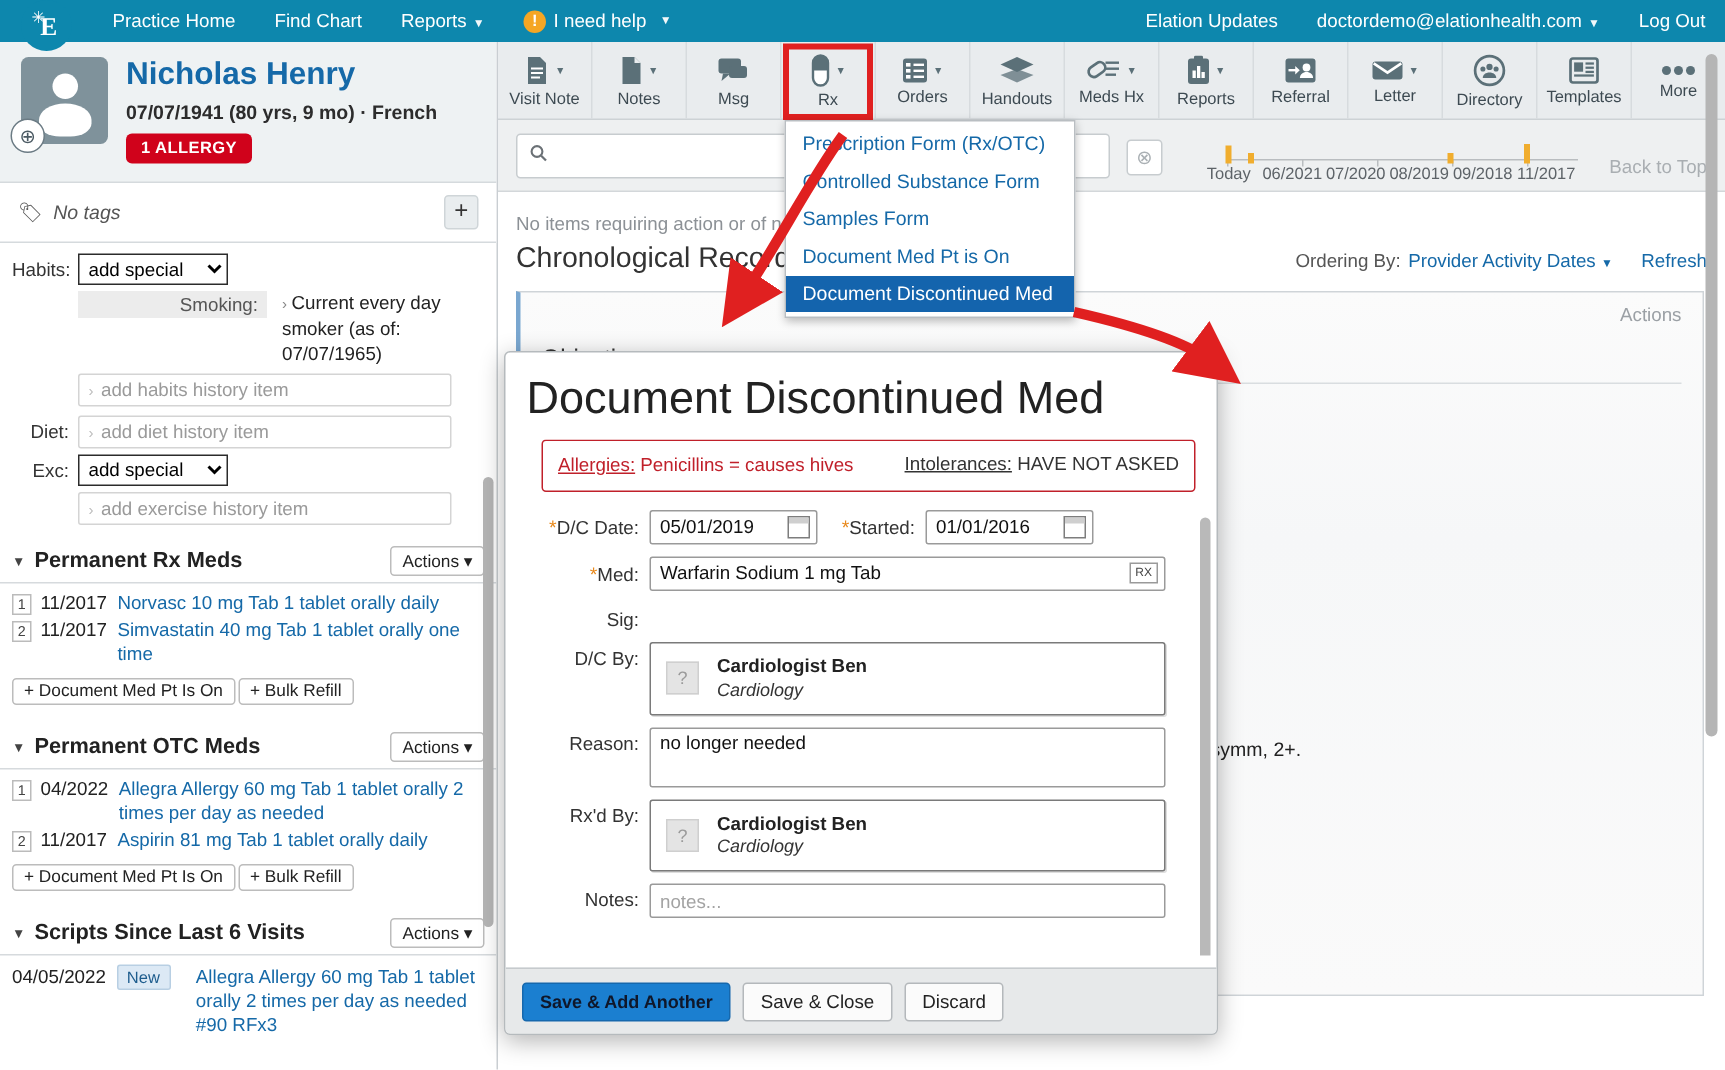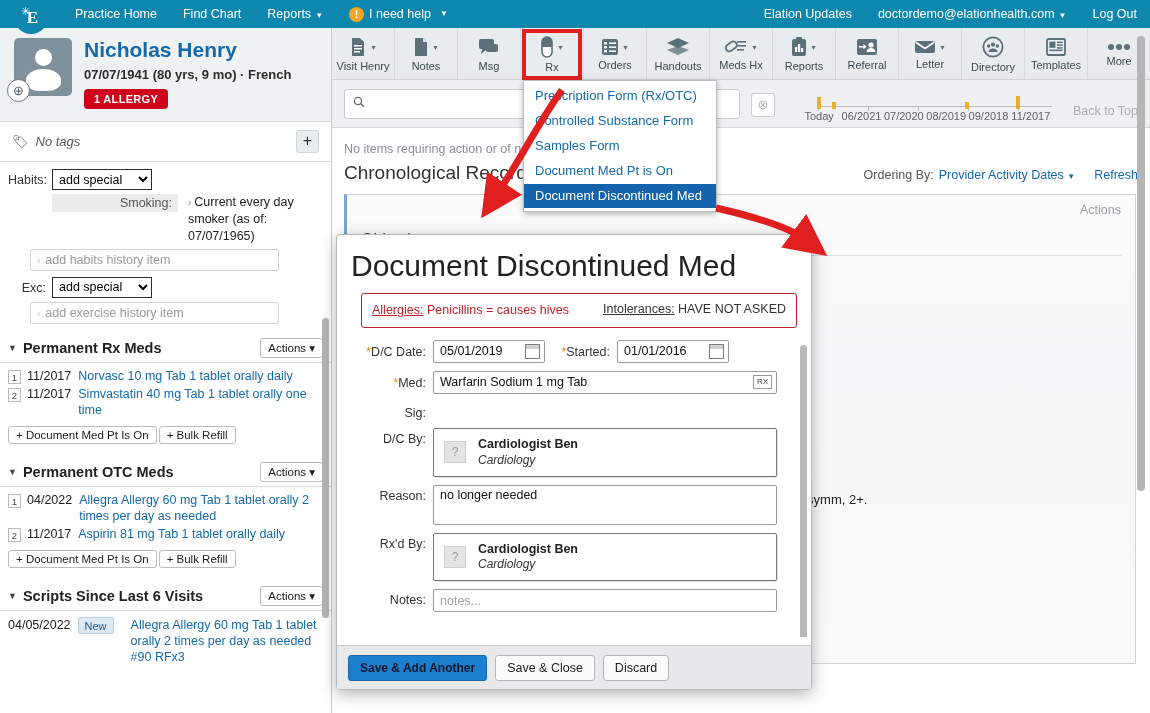--- a/index.html
+++ b/index.html
@@ -92,21 +92,21 @@
   }
   .smoke-row { display:flex; align-items:flex-start; margin: 2px 0 4px 0; }
   .smoke-lab {
     background:#ececec; color:#555; font-size:12.5px; padding:2px 6px 2px 0;
     width: 126px; text-align:right; margin-left:44px;
   }
   .smoke-val { font-size: 12.5px; color:#222; padding-left:10px; width:140px; line-height:1.35;}
   .smoke-val .chev { color:#888; font-size:10px; margin-right:3px; }
   .ghost-input {
     border: 1px solid #d4d4d4; background: #fff; color: #9a9a9a; font-size: 12.5px;
-    padding: 3px 6px; margin-left: 22px; width: 249px; border-radius: 2px;
+    padding: 3px 6px; margin-left: 44px; width: 249px; border-radius: 2px;
   }
   .ghost-input .chev { color: #bdbdbd; margin-right: 5px; font-size: 10px; }
   .hx-row .ghost-input { margin-left: 0; }
 
   .sec-head {
     display: flex; align-items: center; padding: 6px 8px 4px 8px;
     border-bottom: 1px solid #d6dadd; margin-top: 6px;
   }
   .sec-caret { color: #444; font-size: 9px; margin-right: 6px; }
   .sec-title { font-size: 14.5px; font-weight: bold; color: #222; }
@@ -354,20 +354,24 @@
         <option>add special</option>
       </select>
     </div>
     <div class="smoke-row">
       <div class="smoke-lab">Smoking:</div>
       <div class="smoke-val"><span class="chev">›</span><span>Current every day smoker (as of: 07/07/1965)</span></div>
     </div>
     <div class="ghost-input"><span class="chev">›</span><span>add habits history item</span></div>
     <div style="height:6px"></div>
     <div class="hx-row">
+      <div class="hx-label">Diet:</div>
+      <div class="ghost-input"><span class="chev">›</span><span>add diet history item</span></div>
+    </div>
+    <div class="hx-row">
       <div class="hx-label">Exc:</div>
       <select class="special">
         <option>add special</option>
       </select>
     </div>
     <div class="ghost-input"><span class="chev">›</span><span>add exercise history item</span></div>
   </div>
 
   <div class="sec-head">
     <span class="sec-caret">▼</span>
@@ -432,21 +436,21 @@
   <div class="toolbar">
 
     <div class="tool">
       <span class="ticon">
         <svg width="18" height="20" viewBox="0 0 18 20">
             <path fill="#5b7078" d="M3 1h8l4 4v14H3z"></path>
             <path fill="#fff" d="M5 8h8v1.4H5zm0 3h8v1.4H5zm0 3h6v1.4H5z"></path>
           </svg>
         <span class="tcaret">▼</span>
       </span>
-      <span class="tlabel">Visit Henry</span>
+      <span class="tlabel">Visit Note</span>
     </div>
 
     <div class="tool">
       <span class="ticon">
         <svg width="16" height="20" viewBox="0 0 16 20">
             <path fill="#5b7078" d="M2 1h8l4 4v14H2z"></path>
             <path fill="#e9ecee" d="M10 1l4 4h-4z"></path>
           </svg>
         <span class="tcaret">▼</span>
       </span>

